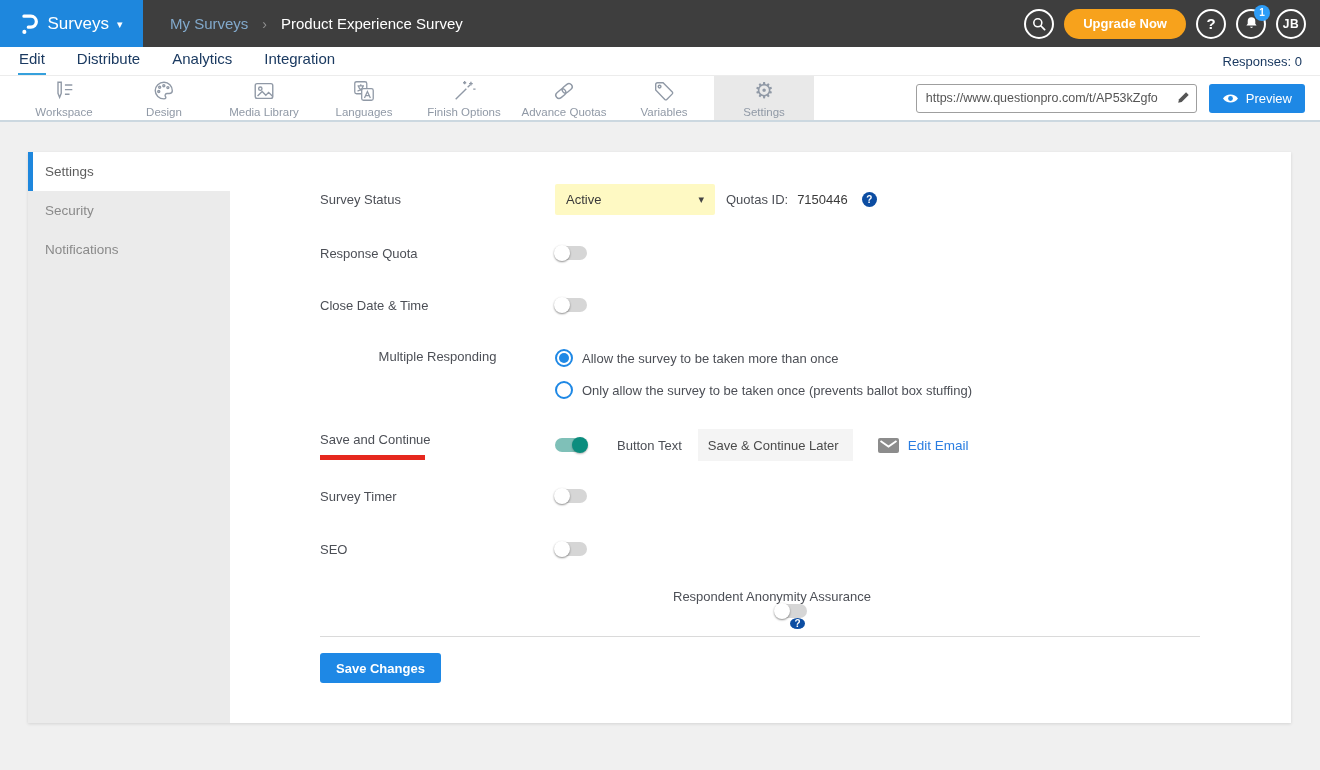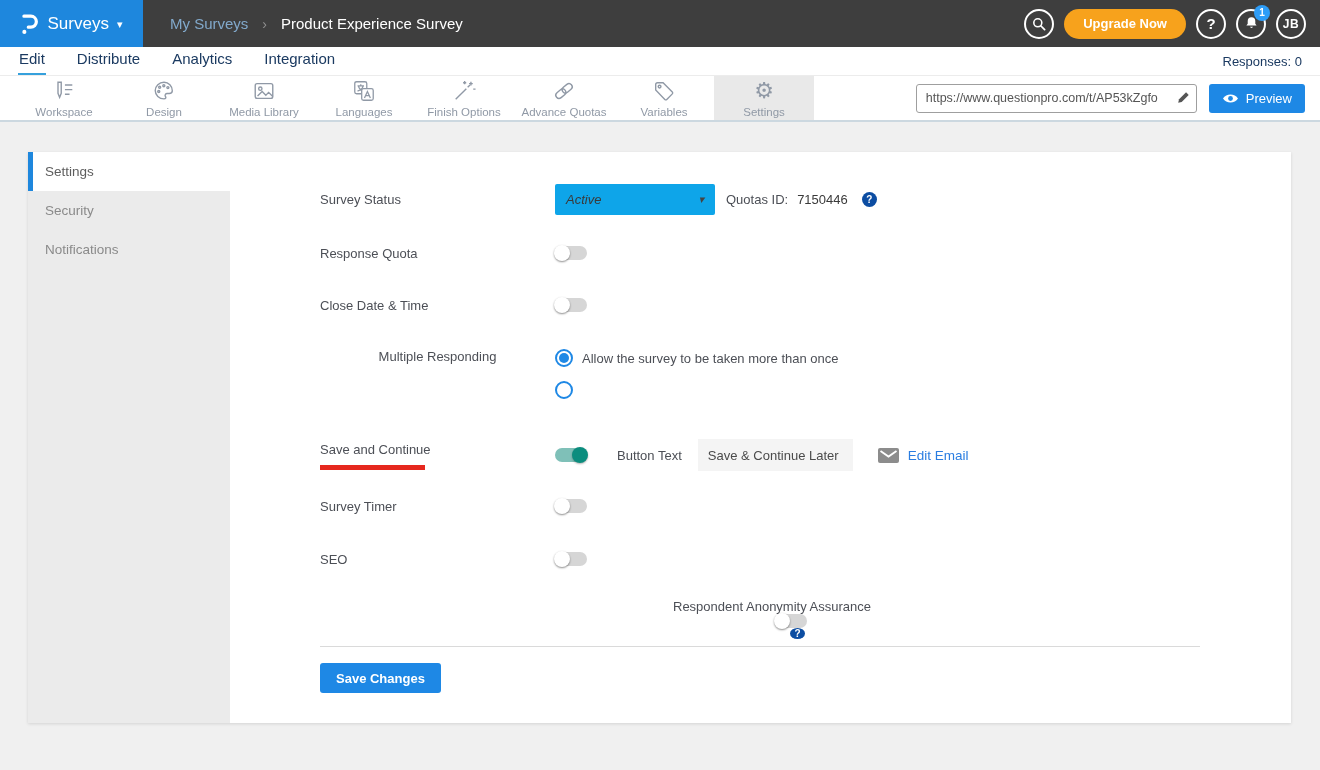--- a/index.html
+++ b/index.html
@@ -49,26 +49,26 @@
   .side-item.active { background:#fff; border-left:5px solid #1e87dd; padding-left:12px; color:#5d5d5d; }
 
   
   .form { position:absolute; left:292px; top:0; right:30px; }
   .row { display:flex; align-items:center; }
   .lbl { width:235px; flex-shrink:0; font-size:13px; color:#4c4f56; }
   .r1 { margin-top:32px; height:31px; }
   .r2 { margin-top:30px; height:16px; }
   .r3 { margin-top:36px; height:16px; }
   .r4 { margin-top:36px; align-items:flex-start;text-align:center; }
-  .r5 { margin-top:40px; height:32px;align-items:center; }
+  .r5 { margin-top:30px; height:32px;align-items:center; }
   .r6 { margin-top:27px; height:16px; }
   .r7 { margin-top:37px; height:16px; }
   .r8 { margin-top:32px; height:16px;flex-direction:column; }
 
-  .dropdown { width:160px; height:31px; background:#0ea5e9; border-radius:2px; display:flex; align-items:center; padding:0 11px; cursor:pointer;font-style:italic; }
+  .dropdown { width:160px; height:31px; background:#fef9c3; border-radius:2px; display:flex; align-items:center; padding:0 11px; cursor:pointer; }
   .dropdown .dval { font-size:13px; color:#3a3a3a; flex:1; }
   .dropdown .dcaret { font-size:11px; color:#444; }
   .sid-lbl { font-size:13px; color:#4c4f56; margin-left:11px; }
   .sid-val { font-size:13px; color:#3a3a3a; margin-left:9px; }
   .help-badge { width:15px; height:15px; background:#0c4da2; border-radius:50%; color:#fff; font-size:10px; font-weight:700; display:flex; align-items:center; justify-content:center; margin-left:14px; cursor:pointer; }
 
   .toggle { position:relative; width:32px; height:14px; border-radius:8px; background:#d6d6d6; cursor:pointer; flex-shrink:0; }
   .toggle .knob { position:absolute; top:-1px; left:-1px; width:16px; height:16px; border-radius:50%; background:#fff; box-shadow:0 1px 2px rgba(0,0,0,.45); }
   .toggle.on { background:#7fc0b8; }
   .toggle.on .knob { left:17px; background:#0b8d7e; box-shadow:0 1px 2px rgba(0,0,0,.3); }
@@ -277,20 +277,21 @@
 
       <div class="row r4">
         <span class="lbl">Multiple Responding</span>
         <div class="radio-col">
           <div class="radio-line">
             <span class="radio checked"></span>
             <span class="radio-lbl">Allow the survey to be taken more than once</span>
           </div>
           <div class="radio-line">
             <span class="radio"></span>
+            <span class="radio-lbl">Only allow the survey to be taken once (prevents ballot box stuffing)</span>
           </div>
         </div>
       </div>
 
       <div class="row r5">
         <div class="lbl-wrap">
           <span class="lbl-underlined">Save and Continue</span>
           <div class="red-bar"></div>
         </div>
         <span class="toggle on">

